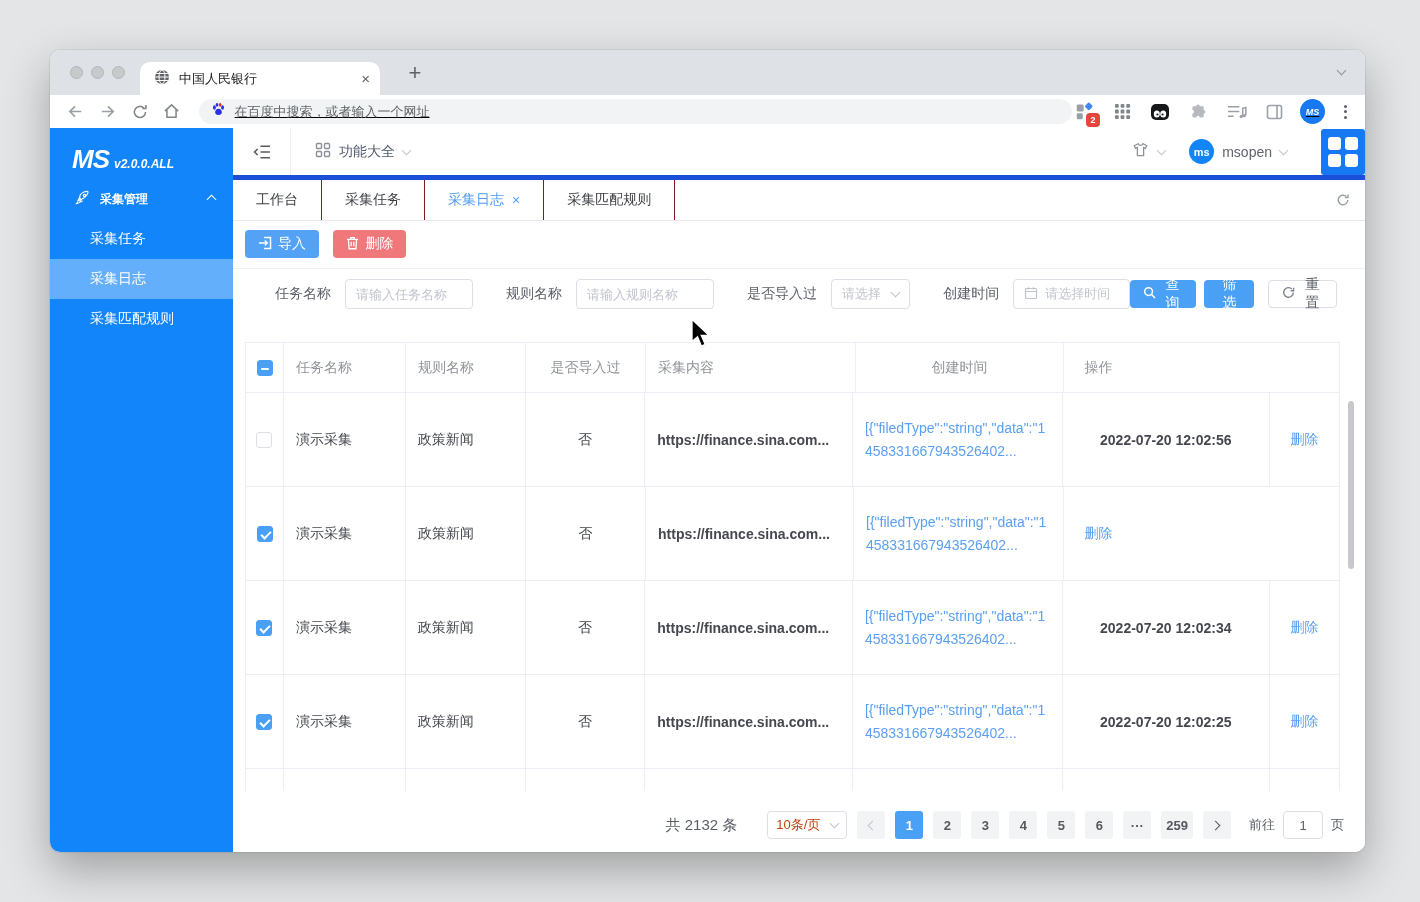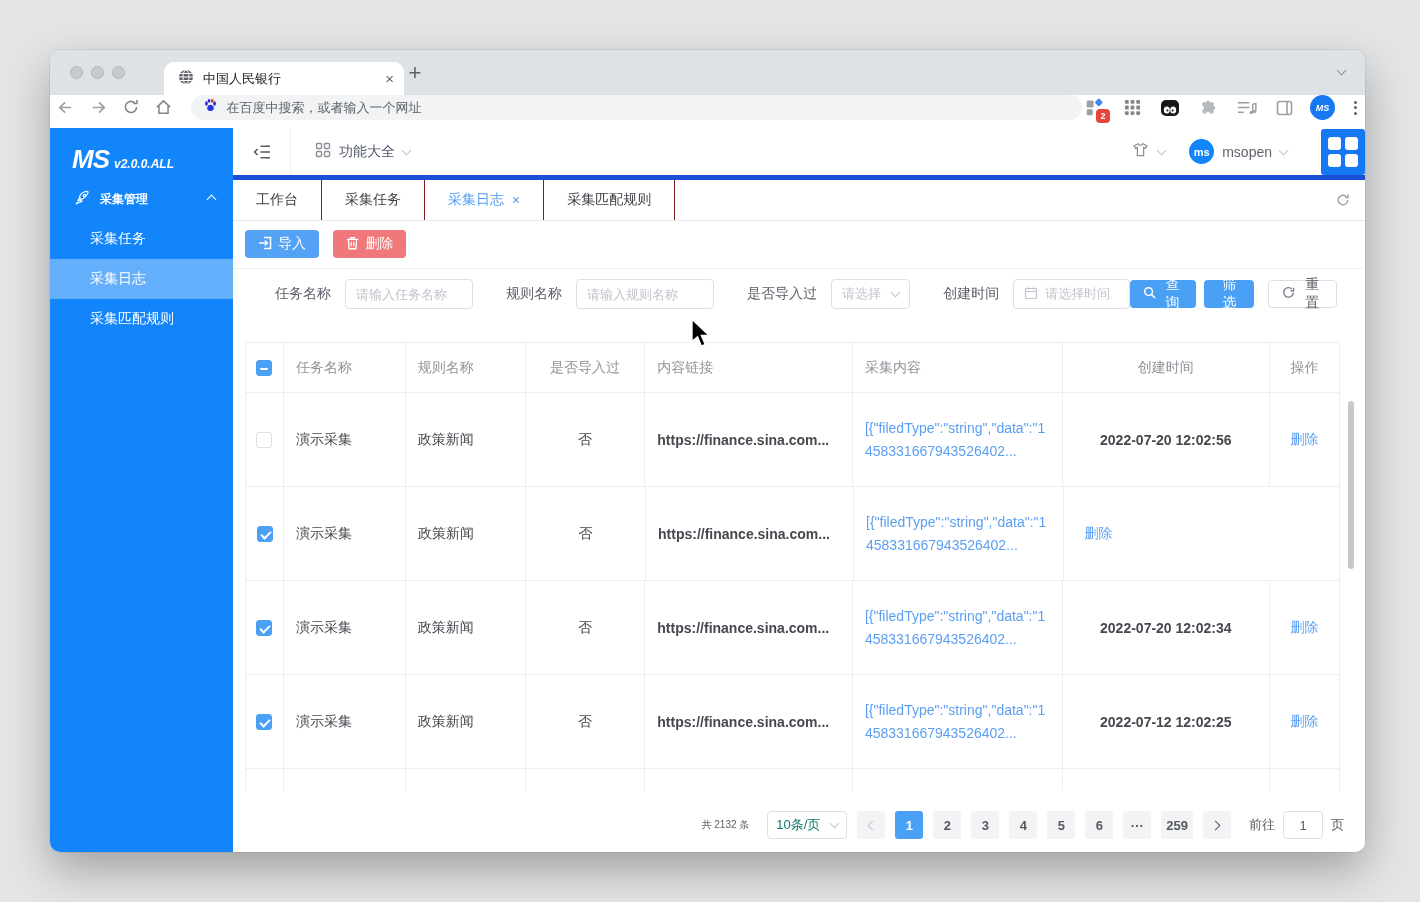--- a/index.html
+++ b/index.html
@@ -6,32 +6,32 @@
   body { font-family:"Liberation Sans","DejaVu Sans",sans-serif; }
   .stage { position:relative; width:1420px; height:902px; background:#e4e5e6; overflow:hidden; }
   .window { position:absolute; left:50px; top:50px; width:1315px; height:802px; border-radius:10px;
             overflow:hidden; background:#fff; box-shadow:0 18px 45px rgba(0,0,0,.30), 0 0 0 1px rgba(0,0,0,.06); }
 
   
   .tabstrip { position:relative; height:45px; background:#dee1e6; }
   .traffic { position:absolute; left:20px; top:16px; display:flex; gap:8px; }
   .traffic span { width:13px; height:13px; border-radius:50%; background:#c7c9cb; border:1px solid #b4b6b8; }
   .b-tab { position:absolute; left:90px; top:12px; width:240px; height:33px; background:#fff;
-           border-radius:10px 10px 0 0; display:flex; align-items:center; padding:0 10px 0 14px; gap:9px;margin-left:24px; }
+           border-radius:10px 10px 0 0; display:flex; align-items:center; padding:0 10px 0 14px; gap:9px; }
   .b-tab .title { flex:1; font-size:13px; color:#202124; white-space:nowrap; overflow:hidden; }
   .tab-close { color:#5f6368; font-size:15px; line-height:1; cursor:default; }
   .newtab { position:absolute; left:352px; top:10px; font-size:22px; color:#5f6368; width:26px; height:26px;
             display:flex; align-items:center; justify-content:center; }
   .chev { display:inline-block; width:7px; height:7px; border-right:1.6px solid #909399; border-bottom:1.6px solid #909399; transform:rotate(45deg); }
   .chev.up { transform:rotate(225deg); }
   .chev.white { border-color:#fff; }
   .chev.lite { border-color:#c0c4cc; }
   .tabsearch { position:absolute; right:20px; top:17px; }
 
-  .btoolbar { height:33px; background:#fff; display:flex; align-items:flex-start; padding:0 4px; }
+  .btoolbar { height:33px; background:#fff; display:flex; align-items:center; padding:0 14px;text-decoration:underline; }
   .nav-ic { width:24px; height:24px; display:flex; align-items:center; justify-content:center; margin-right:9px; }
   .addressbar { margin-left:6px; width:905px; height:25px; background:#f1f3f4; border-radius:13px;
                 display:flex; align-items:center; gap:9px; padding:0 12px; }
   .addressbar .url { font-size:13px; color:#5f6368; }
   .bt-right { margin-left:auto; display:flex; align-items:center; gap:14px; }
   .bt-ic { position:relative; width:24px; height:22px; display:flex; align-items:center; justify-content:center; }
   .badge { position:absolute; right:-4px; bottom:-4px; width:14px; height:14px; background:#e8453c; color:#fff;
            border-radius:4px; font-size:9px; display:flex; align-items:center; justify-content:center; font-weight:700; }
   .bravatar { width:25px; height:25px; border-radius:50%; background:#1678f2; color:#fff; font-weight:800;
               font-style:italic; font-size:9px; display:flex; align-items:center; justify-content:center; }
@@ -115,23 +115,23 @@
   .cbx.checked { background:#4aa0f5; border-color:#4aa0f5; }
   .cbx.checked::after { content:""; position:absolute; left:5px; top:2px; width:4px; height:8px;
                         border:solid #fff; border-width:0 2px 2px 0; transform:rotate(45deg); }
   .cbx.indeterminate { background:#4aa0f5; border-color:#4aa0f5; }
   .cbx.indeterminate::after { content:""; position:absolute; left:3px; top:7px; width:8px; height:2px; background:#fff; border-radius:1px; }
   .scroll-thumb { position:absolute; right:11px; top:180px; width:6px; height:168px; background:#c6c8cc; border-radius:3px; }
 
   
   .pager { margin-top:20px; display:flex; align-items:center; justify-content:flex-end; padding-right:9px; gap:10px;
            font-size:13px; color:#5a5e66; }
-  .pg-total { margin-right:8px; font-size:10px; }
+  .pg-total { margin-right:20px; font-size:15px; }
   .pg-size { width:80px; height:28px; border:1px solid #dcdfe6; border-radius:4px; display:flex; align-items:center;
-             justify-content:space-between; padding:0 8px; color:#0f766e; }
+             justify-content:space-between; padding:0 8px; color:#c2410c; }
   .pg-btn { min-width:28px; height:28px; border-radius:3px; background:#f2f3f5; display:flex; align-items:center;
             justify-content:center; font-weight:700; font-size:13px; color:#55585e; padding:0 5px; }
   .pg-btn.active { background:#4aa0f5; color:#fff; }
   .pg-goto { display:flex; align-items:center; gap:8px; margin-left:8px; }
   .pg-input { width:40px; height:28px; border:1px solid #dcdfe6; border-radius:4px; text-align:center; font-size:13px;
               color:#5a5e66; outline:none; }
   .cursor { position:absolute; left:690px; top:318px; pointer-events:none; z-index:99; }
 </style>
 </head>
 <body>
@@ -428,21 +428,20 @@
           </div>
 
           <div class="table">
             <div class="t-head">
               <div class="cell col-cb">
                   <span class="cbx indeterminate"></span>
                 </div>
               <div class="cell col-task">任务名称</div>
               <div class="cell col-rule">规则名称</div>
               <div class="cell col-imp center">是否导入过</div>
-              <div class="cell col-link">内容链接</div>
               <div class="cell col-content">采集内容</div>
               <div class="cell col-time center">创建时间</div>
               <div class="cell col-op center">操作</div>
             </div>
             <div class="t-bodyclip">
 
               <div class="t-row">
                 <div class="cell col-cb">
                     <span class="cbx"></span>
                   </div>
@@ -496,21 +495,21 @@
                 <div class="cell col-cb">
                     <span class="cbx checked"></span>
                   </div>
                 <div class="cell col-task">演示采集</div>
                 <div class="cell col-rule">政策新闻</div>
                 <div class="cell col-imp center">否</div>
                 <div class="cell col-link nowrap">https://finance.sina.com...</div>
                 <div class="cell col-content">
                     <a class="json-link" href="#">[{"filedType":"string","data":"1458331667943526402...</a>
                   </div>
-                <div class="cell col-time center nowrap">2022-07-12 12:02:25</div>
+                <div class="cell col-time center nowrap">2022-07-20 12:02:25</div>
                 <div class="cell col-op center">
                     <a class="op-link" href="#">删除</a>
                   </div>
               </div>
 
               <div class="t-row">
                 <div class="cell col-cb"></div>
                 <div class="cell col-task"></div>
                 <div class="cell col-rule"></div>
                 <div class="cell col-imp center"></div>

